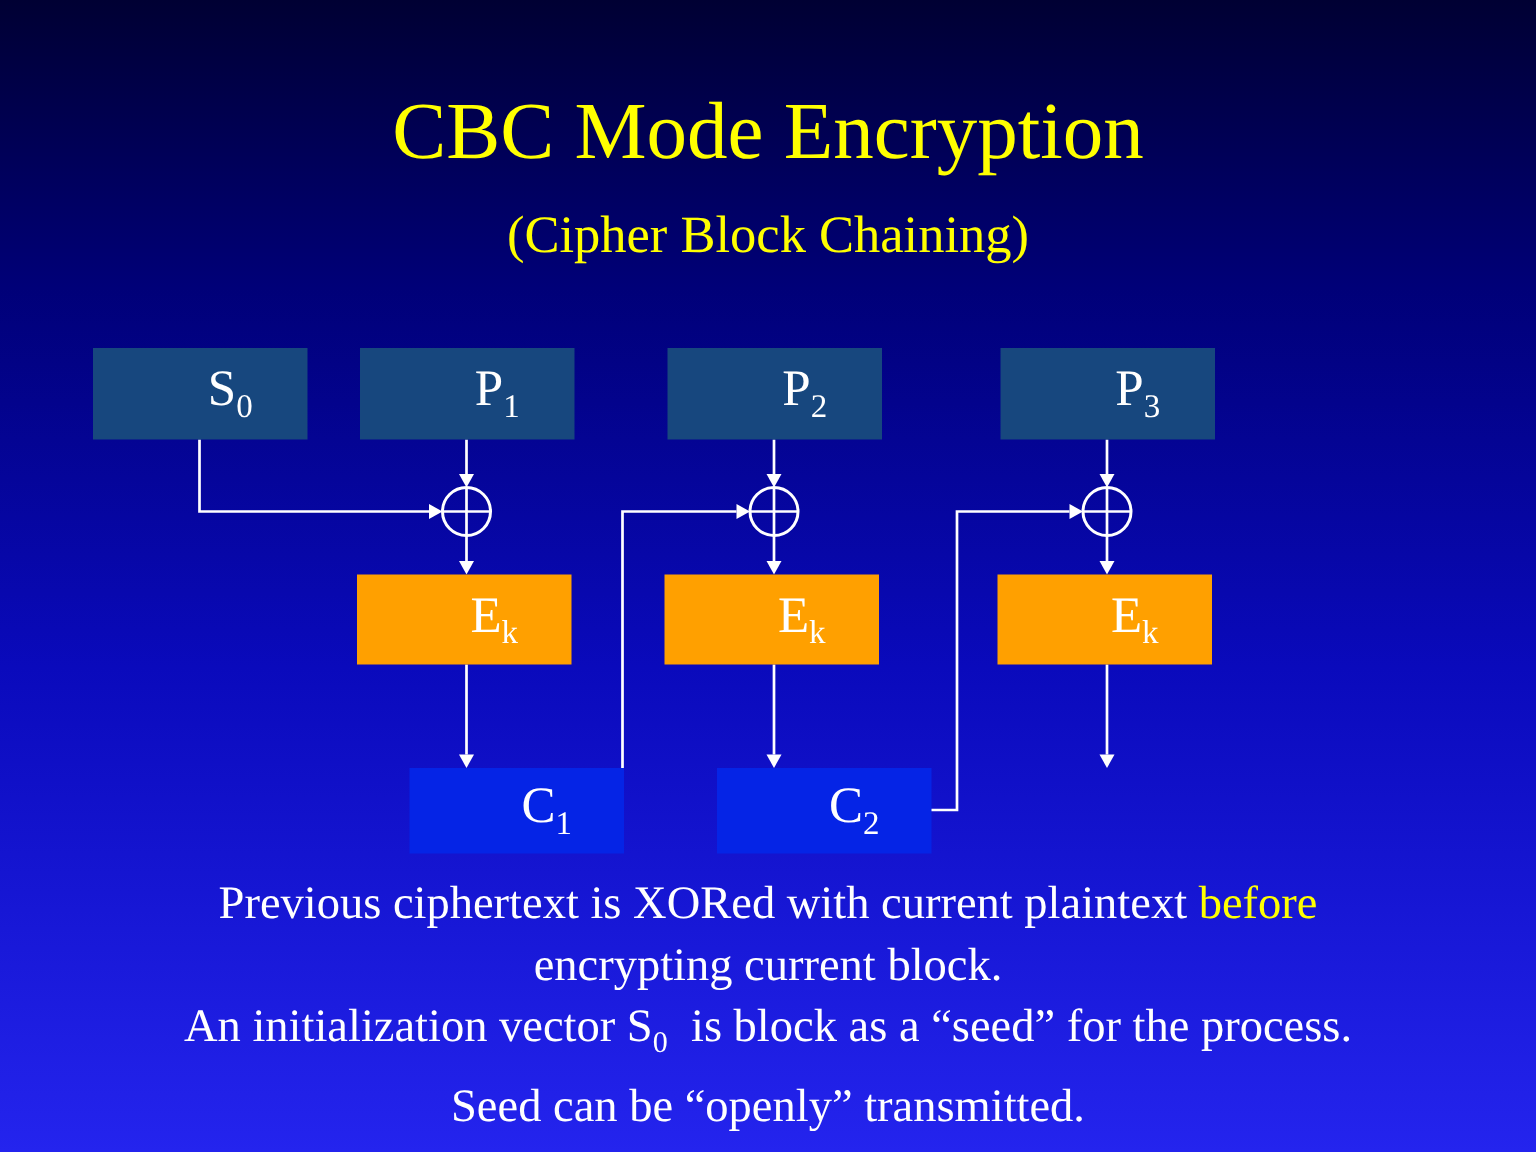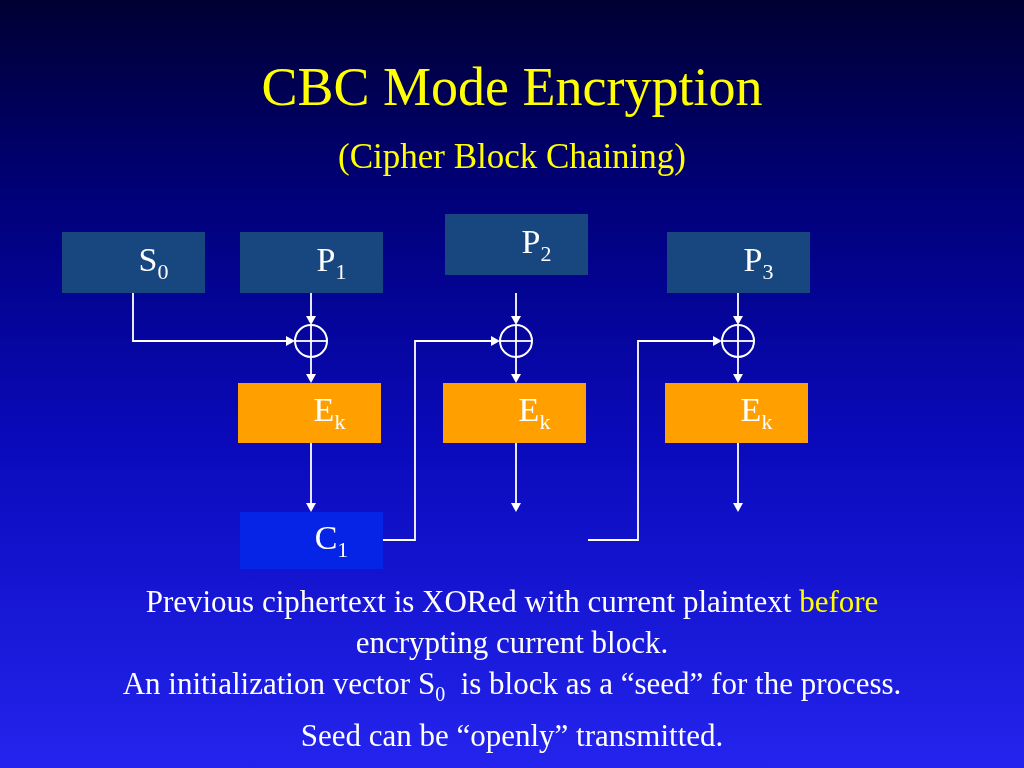--- a/index.html
+++ b/index.html
@@ -33,21 +33,21 @@
   }
   .connectors polygon { fill:#ffffff; stroke:none; }
   .block {
     position:absolute;
     display:flex; align-items:center; justify-content:center;
     color:#ffffff; font-size:34px; line-height:1;padding-left:40px;
   }
   .block sub { font-size:22px; vertical-align:sub; transform:translateY(8px); }
   .top-block { width:143px; height:61px; background:#17477e; }
   .e-block   { width:143px; height:60px; background:#ffa000; }
-  .c-block   { width:143px; height:57px; background:#0524e6; }
+  .c-block   { width:143px; height:57px; background:#0524e6;margin-left:33px; }
   .notes {
     position:absolute; top:581px; left:0; width:100%;
     text-align:center; color:#ffffff;
     font-size:31px; line-height:41px;
   }
   .notes .hl { color:#ffff00; }
   .notes sub { font-size:20px; }
   .pre { white-space:pre-wrap; }
 </style>
 </head>
@@ -138,40 +138,43 @@
       <polygon points="733,503 743,503 738,512"></polygon>
     </g>
   </svg>
 
   <div class="block top-block" style="left:62px;top:232px">
     <span><span>S</span><sub>0</sub></span>
   </div>
   <div class="block top-block" style="left:240px;top:232px">
     <span><span>P</span><sub>1</sub></span>
   </div>
-  <div class="block top-block" style="left:445px;top:214px">
+  <div class="block top-block" style="left:445px;top:232px">
     <span><span>P</span><sub>2</sub></span>
   </div>
   <div class="block top-block" style="left:667px;top:232px">
     <span><span>P</span><sub>3</sub></span>
   </div>
 
   <div class="block e-block" style="left:238px;top:383px">
     <span><span>E</span><sub>k</sub></span>
   </div>
   <div class="block e-block" style="left:443px;top:383px">
     <span><span>E</span><sub>k</sub></span>
   </div>
   <div class="block e-block" style="left:665px;top:383px">
     <span><span>E</span><sub>k</sub></span>
   </div>
 
   <div class="block c-block" style="left:240px;top:512px">
     <span><span>C</span><sub>1</sub></span>
   </div>
+  <div class="block c-block" style="left:445px;top:512px">
+    <span><span>C</span><sub>2</sub></span>
+  </div>
 
   <div class="notes">
     <div class="note-line"><span class="pre">Previous ciphertext is XORed with current plaintext </span><span class="hl">before</span></div>
     <div class="note-line"><span>encrypting current block.</span></div>
     <div class="note-line"><span>An initialization vector S</span><sub>0</sub><span class="pre">  is block as a “seed” for the process.</span></div>
     <div class="note-line"><span>Seed can be “openly” transmitted.</span></div>
   </div>
 
 </div>
 

